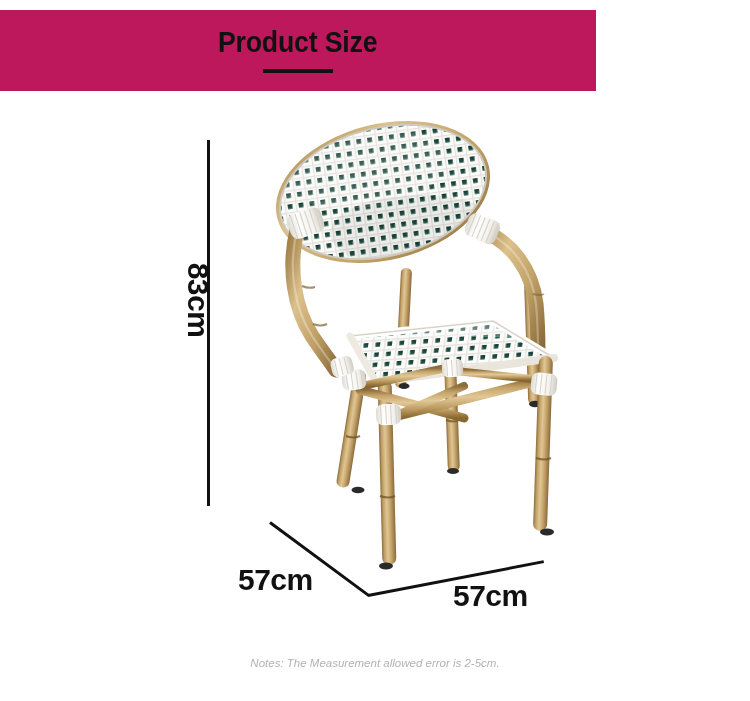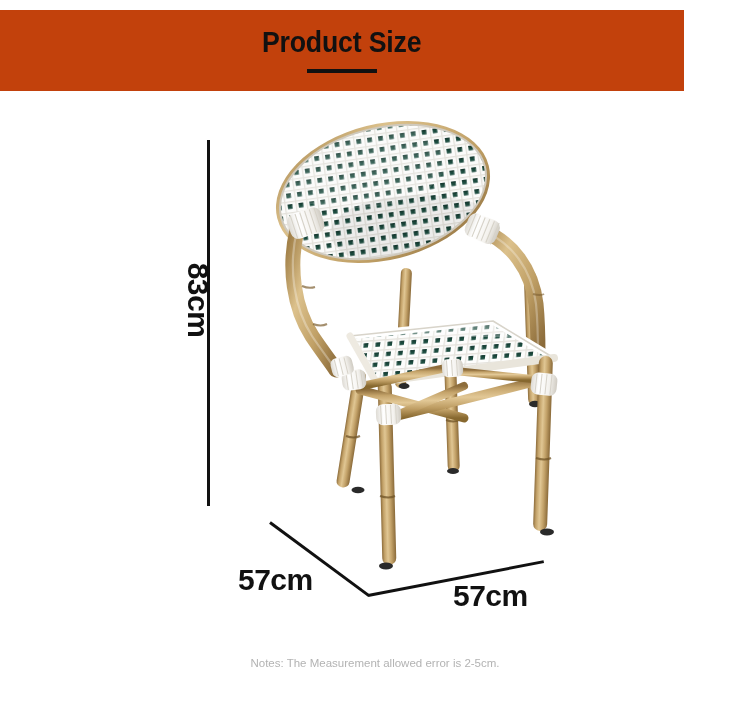--- a/index.html
+++ b/index.html
@@ -13,22 +13,22 @@
   #page {
     position: relative;
     width: 750px; height: 701px;
     background: #ffffff;
   }
 
   
   .banner {
     position: absolute;
     left: 0; top: 10px;
-    width: 684px; height: 81px;
-    background: #c2410c;
+    width: 596px; height: 81px;
+    background: #be185d;
     display: flex;
     flex-direction: column;
     align-items: center;
     justify-content: center;
   }
   .banner-title {
     font-family: "Liberation Sans", sans-serif;
     font-size: 29px;
     font-weight: bold;
     color: #111111;
@@ -86,20 +86,21 @@
   }
 
   
   .note {
     position: absolute;
     left: 0; top: 657px;
     width: 750px;
     text-align: center;
     font-size: 11.5px;
     color: #b3b3b3;
+    font-style: italic;
   }
 
   
   .chair { position: absolute; left: 250px; top: 118px; width: 330px; height: 450px; }
   .chair svg { display: block; width: 330px; height: 450px; overflow: visible; }
 </style>
 </head>
 <body>
 
 <div id="page">

